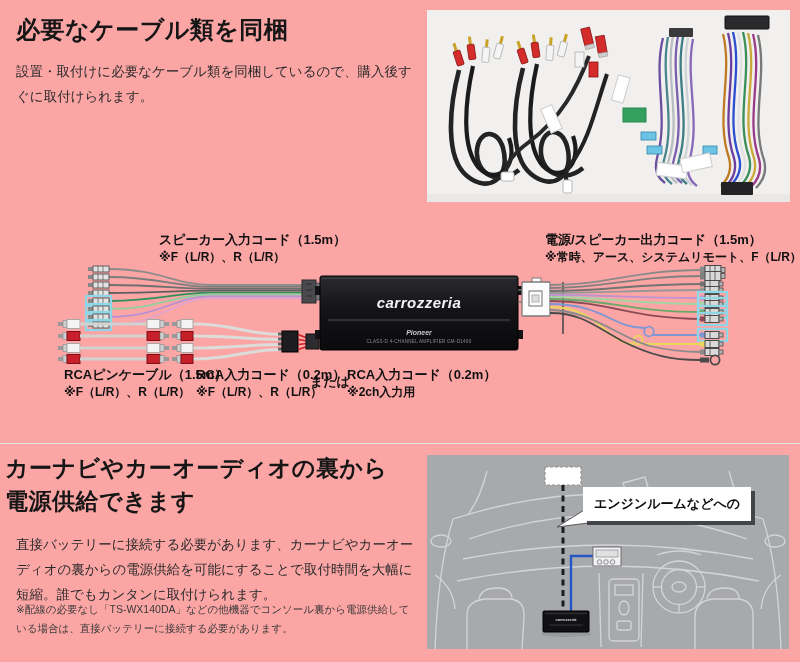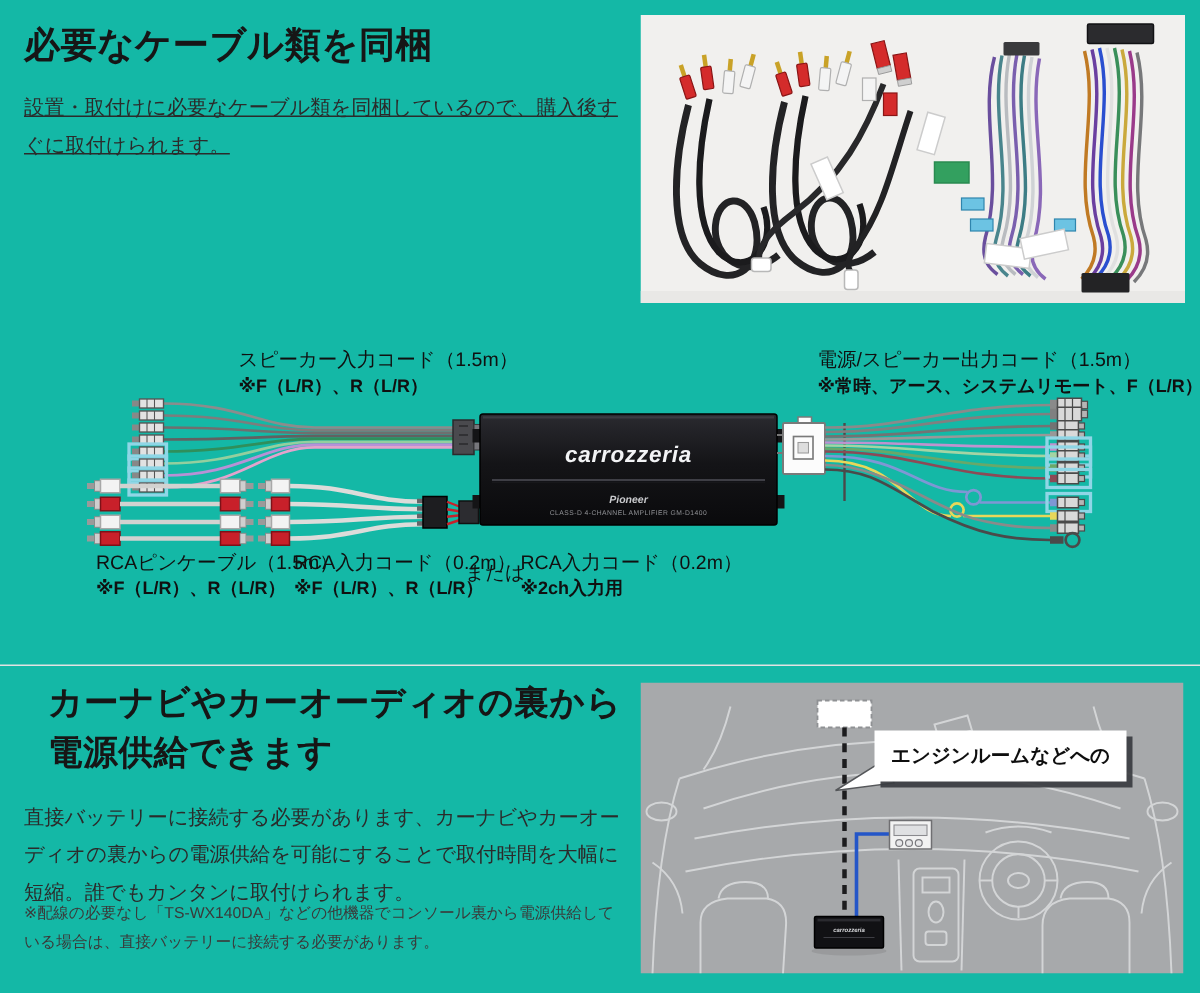--- a/index.html
+++ b/index.html
@@ -1,25 +1,25 @@
 <!DOCTYPE html>
 <html><head>
 <meta charset="utf-8">
 <style>
   html,body{margin:0;padding:0;background:#fff;}
-  #root{position:relative;width:800px;height:662px;background:#14b8a6;overflow:hidden;
+  #root{position:relative;width:800px;height:662px;background:#fca5a5;overflow:hidden;
         font-family:"Liberation Sans","DejaVu Sans",sans-serif;color:#222;}
   .abs{position:absolute;}
   h1.h-top{left:16px;top:14px;margin:0;font-size:24px;font-weight:bold;color:#161616;letter-spacing:.5px;}
-  p.body-top{left:16px;top:60px;margin:0;width:398px;font-size:13.5px;line-height:1.85;color:#2b2b2b;text-decoration:underline;}
+  p.body-top{left:16px;top:60px;margin:0;width:398px;font-size:13.5px;line-height:1.85;color:#2b2b2b;}
   .photo{left:427px;top:10px;width:363px;height:192px;}
-  .dg-label{font-size:13px;font-weight:normal;color:#101010;white-space:nowrap;}
+  .dg-label{font-size:13px;font-weight:bold;color:#101010;white-space:nowrap;}
   .dg-note{font-size:12px;font-weight:bold;color:#101010;white-space:nowrap;}
   .divider{left:0;top:443px;width:800px;height:0;border-top:1px solid #e2e2e2;}
-  h2.h-bot{left:32px;top:452px;margin:0;font-size:23px;font-weight:bold;color:#161616;line-height:1.45;letter-spacing:.5px;}
+  h2.h-bot{left:5px;top:452px;margin:0;font-size:23px;font-weight:bold;color:#161616;line-height:1.45;letter-spacing:.5px;}
   p.body-bot{left:16px;top:533px;margin:0;width:404px;font-size:13.5px;line-height:1.85;color:#2b2b2b;}
   p.note-bot{left:16px;top:600px;margin:0;width:404px;font-size:10.5px;line-height:1.8;color:#3a3a3a;}
   .illus{left:427px;top:455px;width:362px;height:146px;}
   .illus svg{position:absolute;left:0;top:0;}
   .callout{position:absolute;left:156px;top:32px;background:#ffffff;padding:7px 11px;
            box-shadow:4px 4px 0 rgba(58,60,64,.92);font-size:13px;font-weight:bold;
            line-height:1.55;color:#0e0e0e;white-space:nowrap;z-index:3;}
   svg text{font-family:"Liberation Sans","DejaVu Sans",sans-serif;}
 </style>
 </head>

